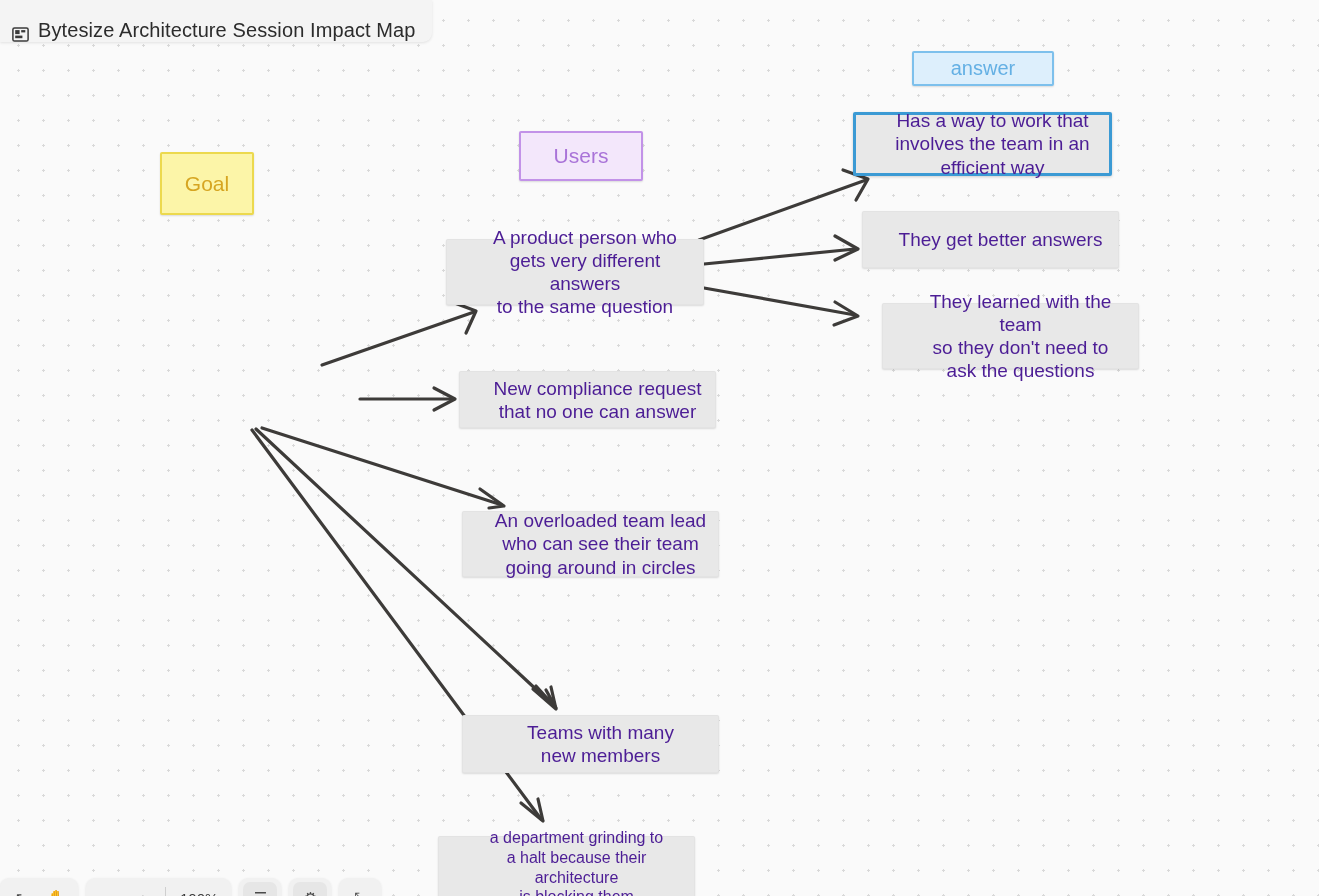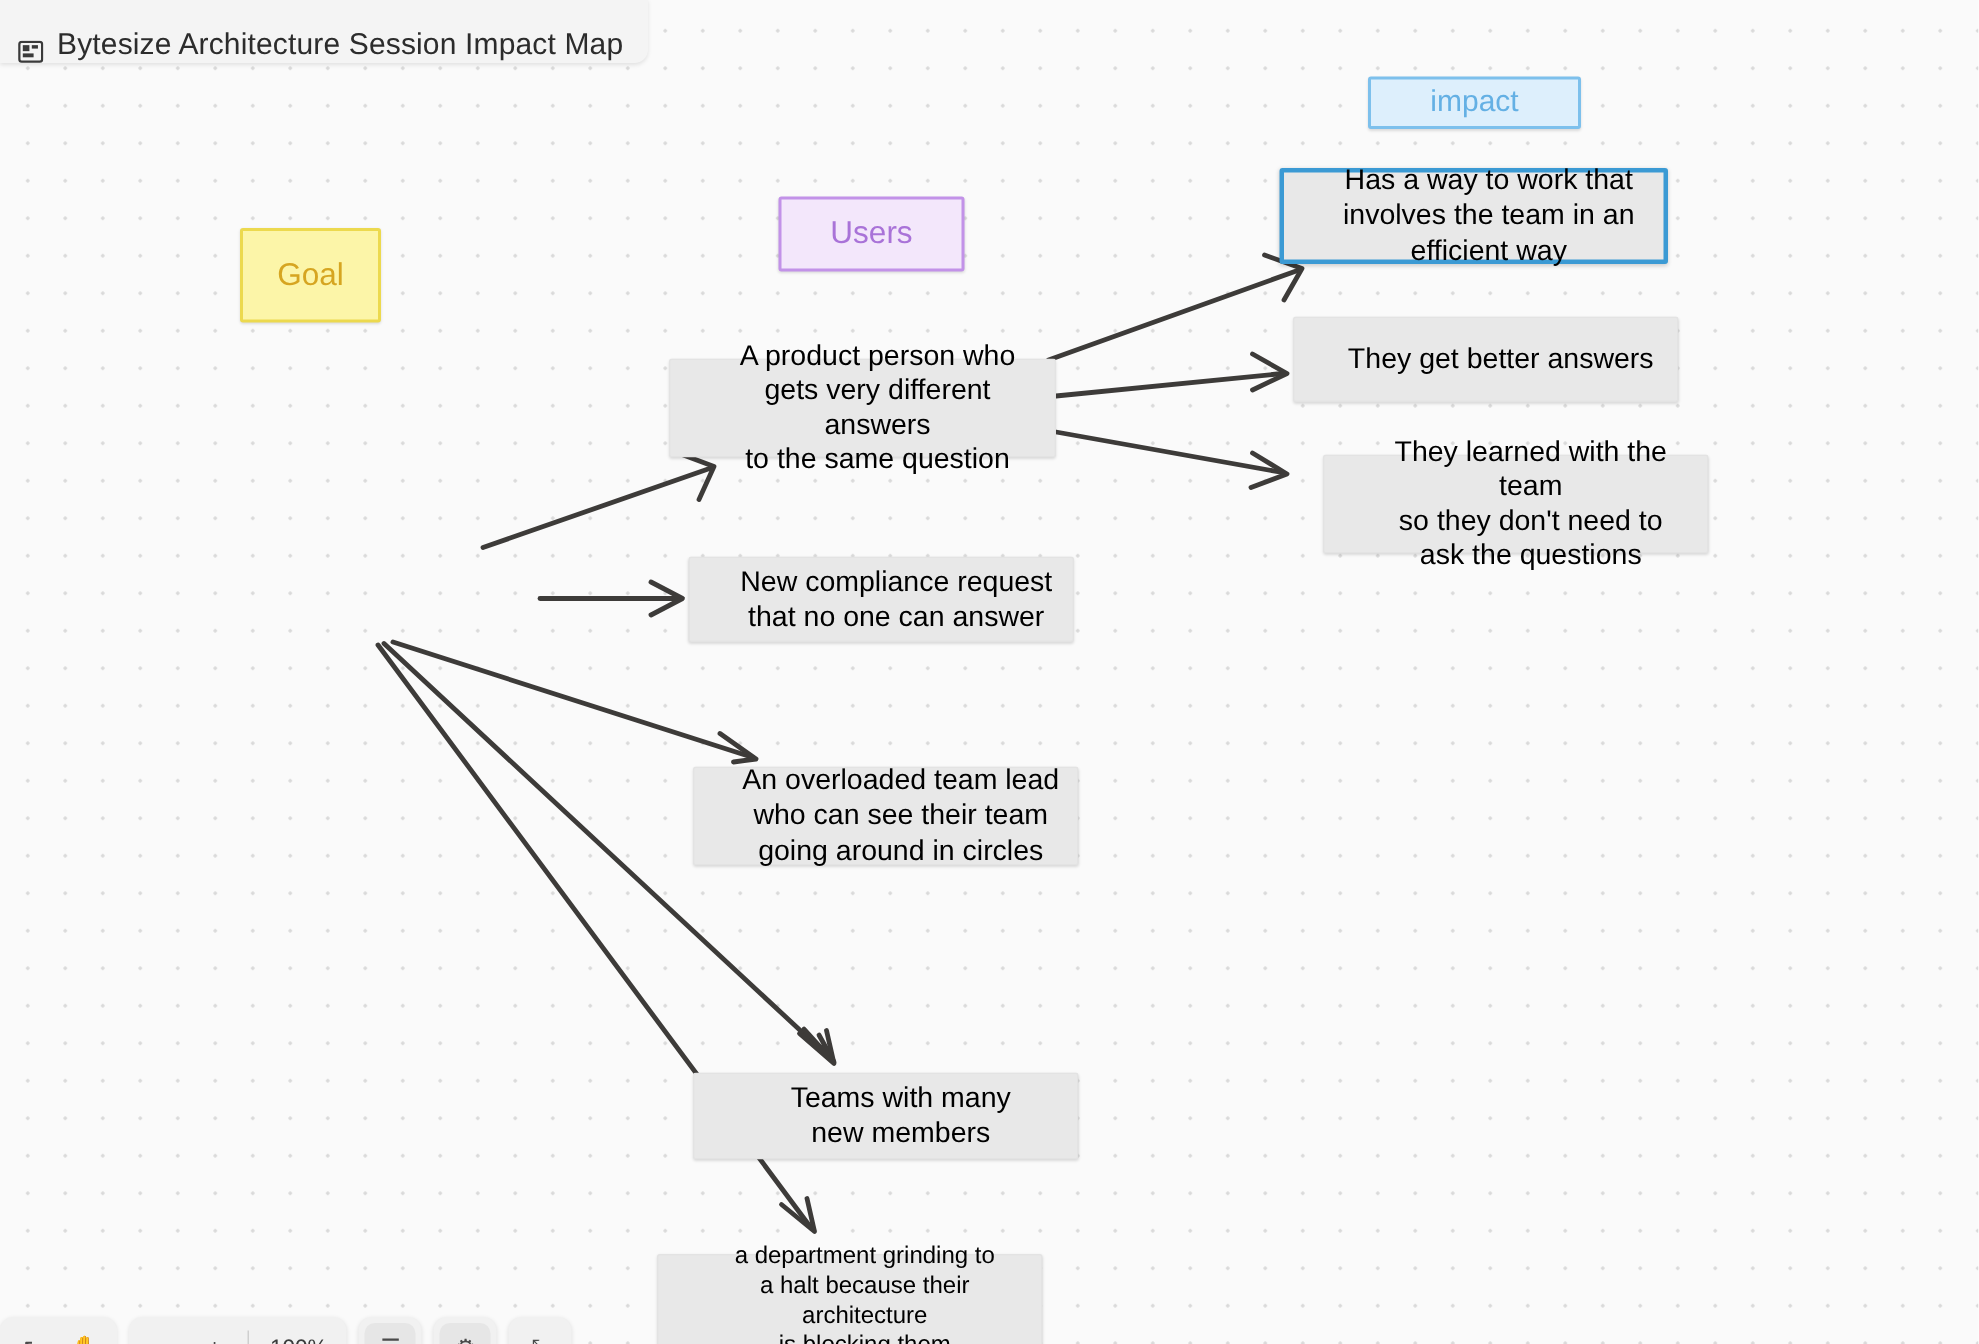--- a/index.html
+++ b/index.html
@@ -66,21 +66,21 @@
     justify-content: center;
     text-align: center;
     border-radius: 2px;
     box-shadow: 0 1px 2px rgba(0,0,0,0.13);
     line-height: 1.22;
     padding: 4px 8px;
   }
 
   .node.gray {
     background: #e8e8e8;
-    color: #000000;
+    color: #4c1d95;
     font-size: 19px;
     border: 1px solid rgba(0,0,0,0.02);
     padding-left: 28px;
   }
 
   .node.selected {
     border: 3px solid #3b9ad4;
     box-shadow: 0 1px 3px rgba(0,0,0,0.18);
   }
 
@@ -215,21 +215,21 @@
 
   <div class="node goal" style="left:160px; top:152px; width:94px; height:63px;">
     <span>Goal</span>
   </div>
 
   <div class="node users" style="left:519px; top:99px; width:124px; height:50px;margin-top:32px;">
     <span>Users</span>
   </div>
 
   <div class="node impact" style="left:912px; top:51px; width:142px; height:35px;">
-    <span>impact</span>
+    <span>answer</span>
   </div>
 
 
   <div class="node gray" style="left:446px; top:239px; width:258px; height:66px;">
     <span class="ml">A product person who<br>gets very different answers<br>to the same question</span>
   </div>
 
   <div class="node gray" style="left:459px; top:371px; width:257px; height:57px;align-items:flex-end;">
     <span class="ml">New compliance request<br>that no one can answer</span>
   </div>

